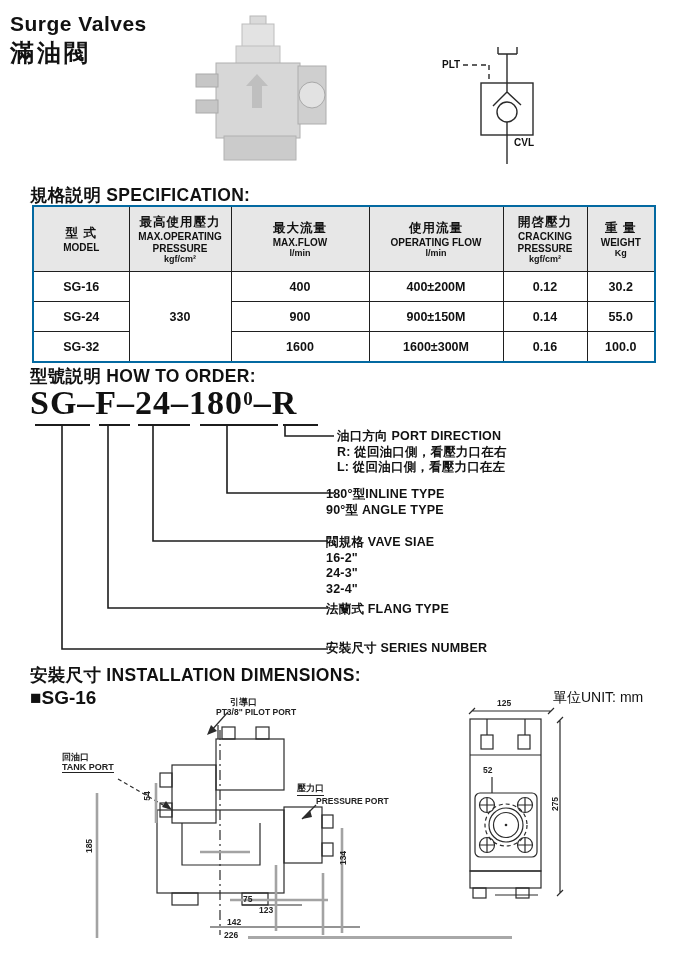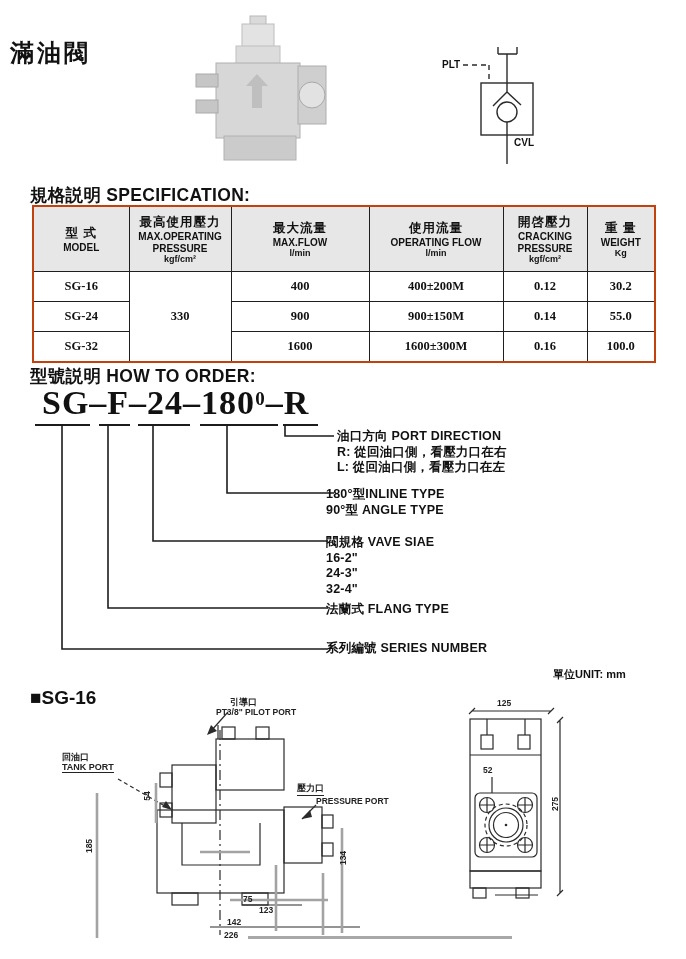--- a/index.html
+++ b/index.html
@@ -4,48 +4,49 @@
 <style>
   html,body{margin:0;padding:0;background:#ffffff;}
   .page{position:relative;width:686px;height:959px;background:#ffffff;color:#111;
         font-family:"Liberation Sans",sans-serif;overflow:hidden;}
   .abs{position:absolute;}
   .title-en{left:10px;top:12px;font-size:21px;font-weight:bold;letter-spacing:.5px;}
   .title-zh{left:10px;top:37px;font-size:24px;font-weight:bold;letter-spacing:3px;}
   .hd{font-weight:bold;font-size:17.5px;letter-spacing:.3px;}
   .plt,.cvl{font-size:10px;font-weight:bold;}
   
-  .spec-table{border-collapse:collapse;table-layout:fixed;width:622px;border:2px solid #c2410c;}
+  .spec-table{border-collapse:collapse;table-layout:fixed;width:622px;border:2px solid #0369a1;}
   .spec-table th,.spec-table td{border:1.5px solid #1f1f1f;text-align:center;vertical-align:middle;padding:1px;}
   .spec-table th{background:#e7e7e7;height:62px;font-weight:bold;}
   .spec-table th .zh{font-size:12.5px;letter-spacing:1px;}
   .spec-table th .en{font-size:10px;line-height:1.12;}
   .spec-table th .unit{font-size:9px;}
-  .spec-table td{font-size:12.5px;font-weight:bold;height:27px;background:#fff;font-family:Liberation Serif, serif;}
+  .spec-table td{font-size:12.5px;font-weight:bold;height:27px;background:#fff;}
   
   .order-code{left:30px;top:384px;font-family:"Liberation Serif",serif;font-weight:bold;
-              font-size:34px;letter-spacing:1px;margin-left:12px;}
+              font-size:34px;letter-spacing:1px;}
   .order-code sup{font-size:19px;vertical-align:9px;}
   .order-item{font-weight:bold;font-size:12.5px;line-height:15.5px;letter-spacing:.2px;}
-  .unit-label{font-size:11px;font-weight:bold;}
+  .unit-label{font-size:14px;font-weight:normal;margin-top:22px;}
   .model-label{font-size:19px;font-weight:bold;}
   
   .dlabel{font-size:9px;font-weight:bold;color:#222;}
   .dlabel-sm{font-size:8.5px;font-weight:bold;color:#222;}
   .u{border-bottom:1px solid #222;}
   .dim{font-size:8.5px;font-weight:bold;color:#222;}
   .rot{display:inline-block;transform:rotate(-90deg);}
   .grayline{background:#a8a8a8;}
   svg{display:block;}
 </style>
 </head>
 <body>
 
 <div class="page">
 
+  <div class="abs title-en">Surge Valves</div>
   <div class="abs title-zh">滿油閥</div>
 
   <svg class="abs" style="left:178px;top:8px" width="160" height="158" viewBox="0 0 160 158">
     <rect x="72" y="8" width="16" height="10" fill="#dadada" stroke="#b8b8b8"></rect>
     <rect x="64" y="16" width="32" height="24" fill="#e3e3e3" stroke="#bdbdbd"></rect>
     <rect x="58" y="38" width="44" height="20" fill="#dcdcdc" stroke="#c0c0c0"></rect>
     <rect x="38" y="55" width="84" height="75" fill="#d7d7d7" stroke="#b0b0b0"></rect>
     <rect x="18" y="66" width="22" height="13" fill="#c6c6c6" stroke="#aaaaaa"></rect>
     <rect x="18" y="92" width="22" height="13" fill="#c6c6c6" stroke="#aaaaaa"></rect>
     <rect x="120" y="58" width="28" height="58" fill="#cfcfcf" stroke="#adadad"></rect>
@@ -168,23 +169,24 @@
   <div class="abs order-item" style="left:326px;top:535px">
     <div>閥規格 VAVE SIAE</div>
     <div>16-2"</div>
     <div>24-3"</div>
     <div>32-4"</div>
   </div>
   <div class="abs order-item" style="left:326px;top:602px">
     <div>法蘭式 FLANG TYPE</div>
   </div>
   <div class="abs order-item" style="left:326px;top:641px">
-    <div>系列編號 SERIES NUMBER</div>
-  </div>
-
+    <div>安裝尺寸 SERIES NUMBER</div>
+  </div>
+
+  <div class="abs hd" style="left:30px;top:663px">安裝尺寸 INSTALLATION DIMENSIONS:</div>
   <div class="abs unit-label" style="left:553px;top:667px">單位UNIT: mm</div>
   <div class="abs model-label" style="left:30px;top:687px">■SG-16</div>
 
   <div class="abs" style="left:0;top:695px;width:676px;height:264px">
 
     <svg class="abs" style="left:60px;top:0" width="380" height="264" viewBox="0 0 380 264">
       <g stroke="#2b2b2b" stroke-width="1.2" fill="none">
         <path d="M151,36 L168,17"></path>
         <path d="M158,30 V44"></path>
         <rect x="162" y="32" width="13" height="12"></rect>

